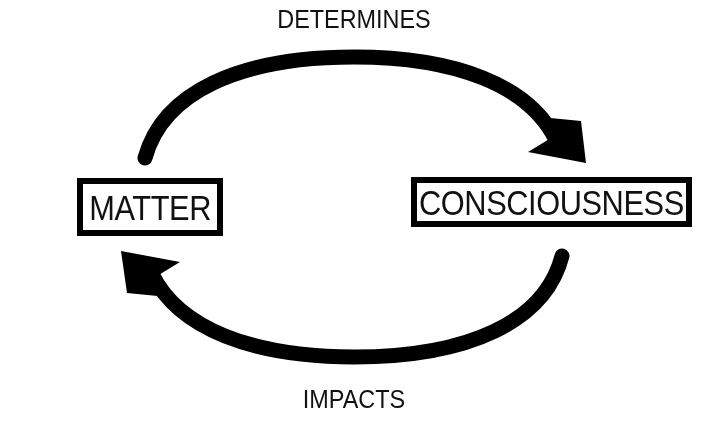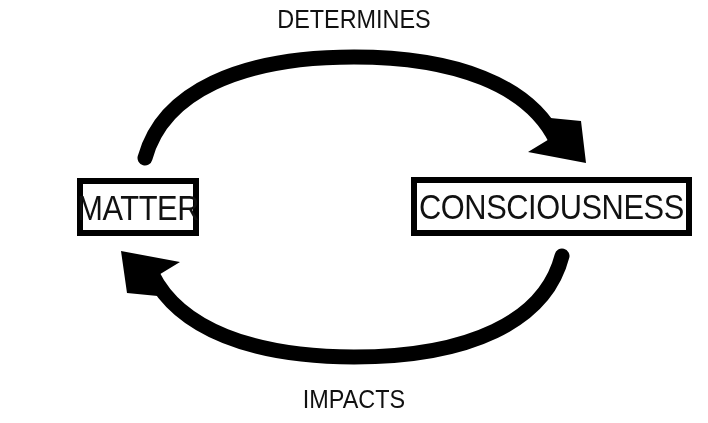--- a/index.html
+++ b/index.html
@@ -41,28 +41,28 @@
     color: #111111;
     letter-spacing: -0.5px;
     line-height: 1;
     white-space: nowrap;
     transform: scaleX(0.88);
     transform-origin: center center;
   }
   #node-matter {
     left: 77px;
     top: 178px;
-    width: 122px;
+    width: 146px;
     height: 58px;
   }
   #node-consciousness {
     left: 411px;
     top: 177px;
     width: 281px;
-    height: 59px;
+    height: 50px;
   }
   .edge-label {
     position: absolute;
     font-family: "Liberation Sans", sans-serif;
     font-size: 26px;
     font-weight: 400;
     color: #111111;
     letter-spacing: 0px;
     line-height: 1;
     white-space: nowrap;

